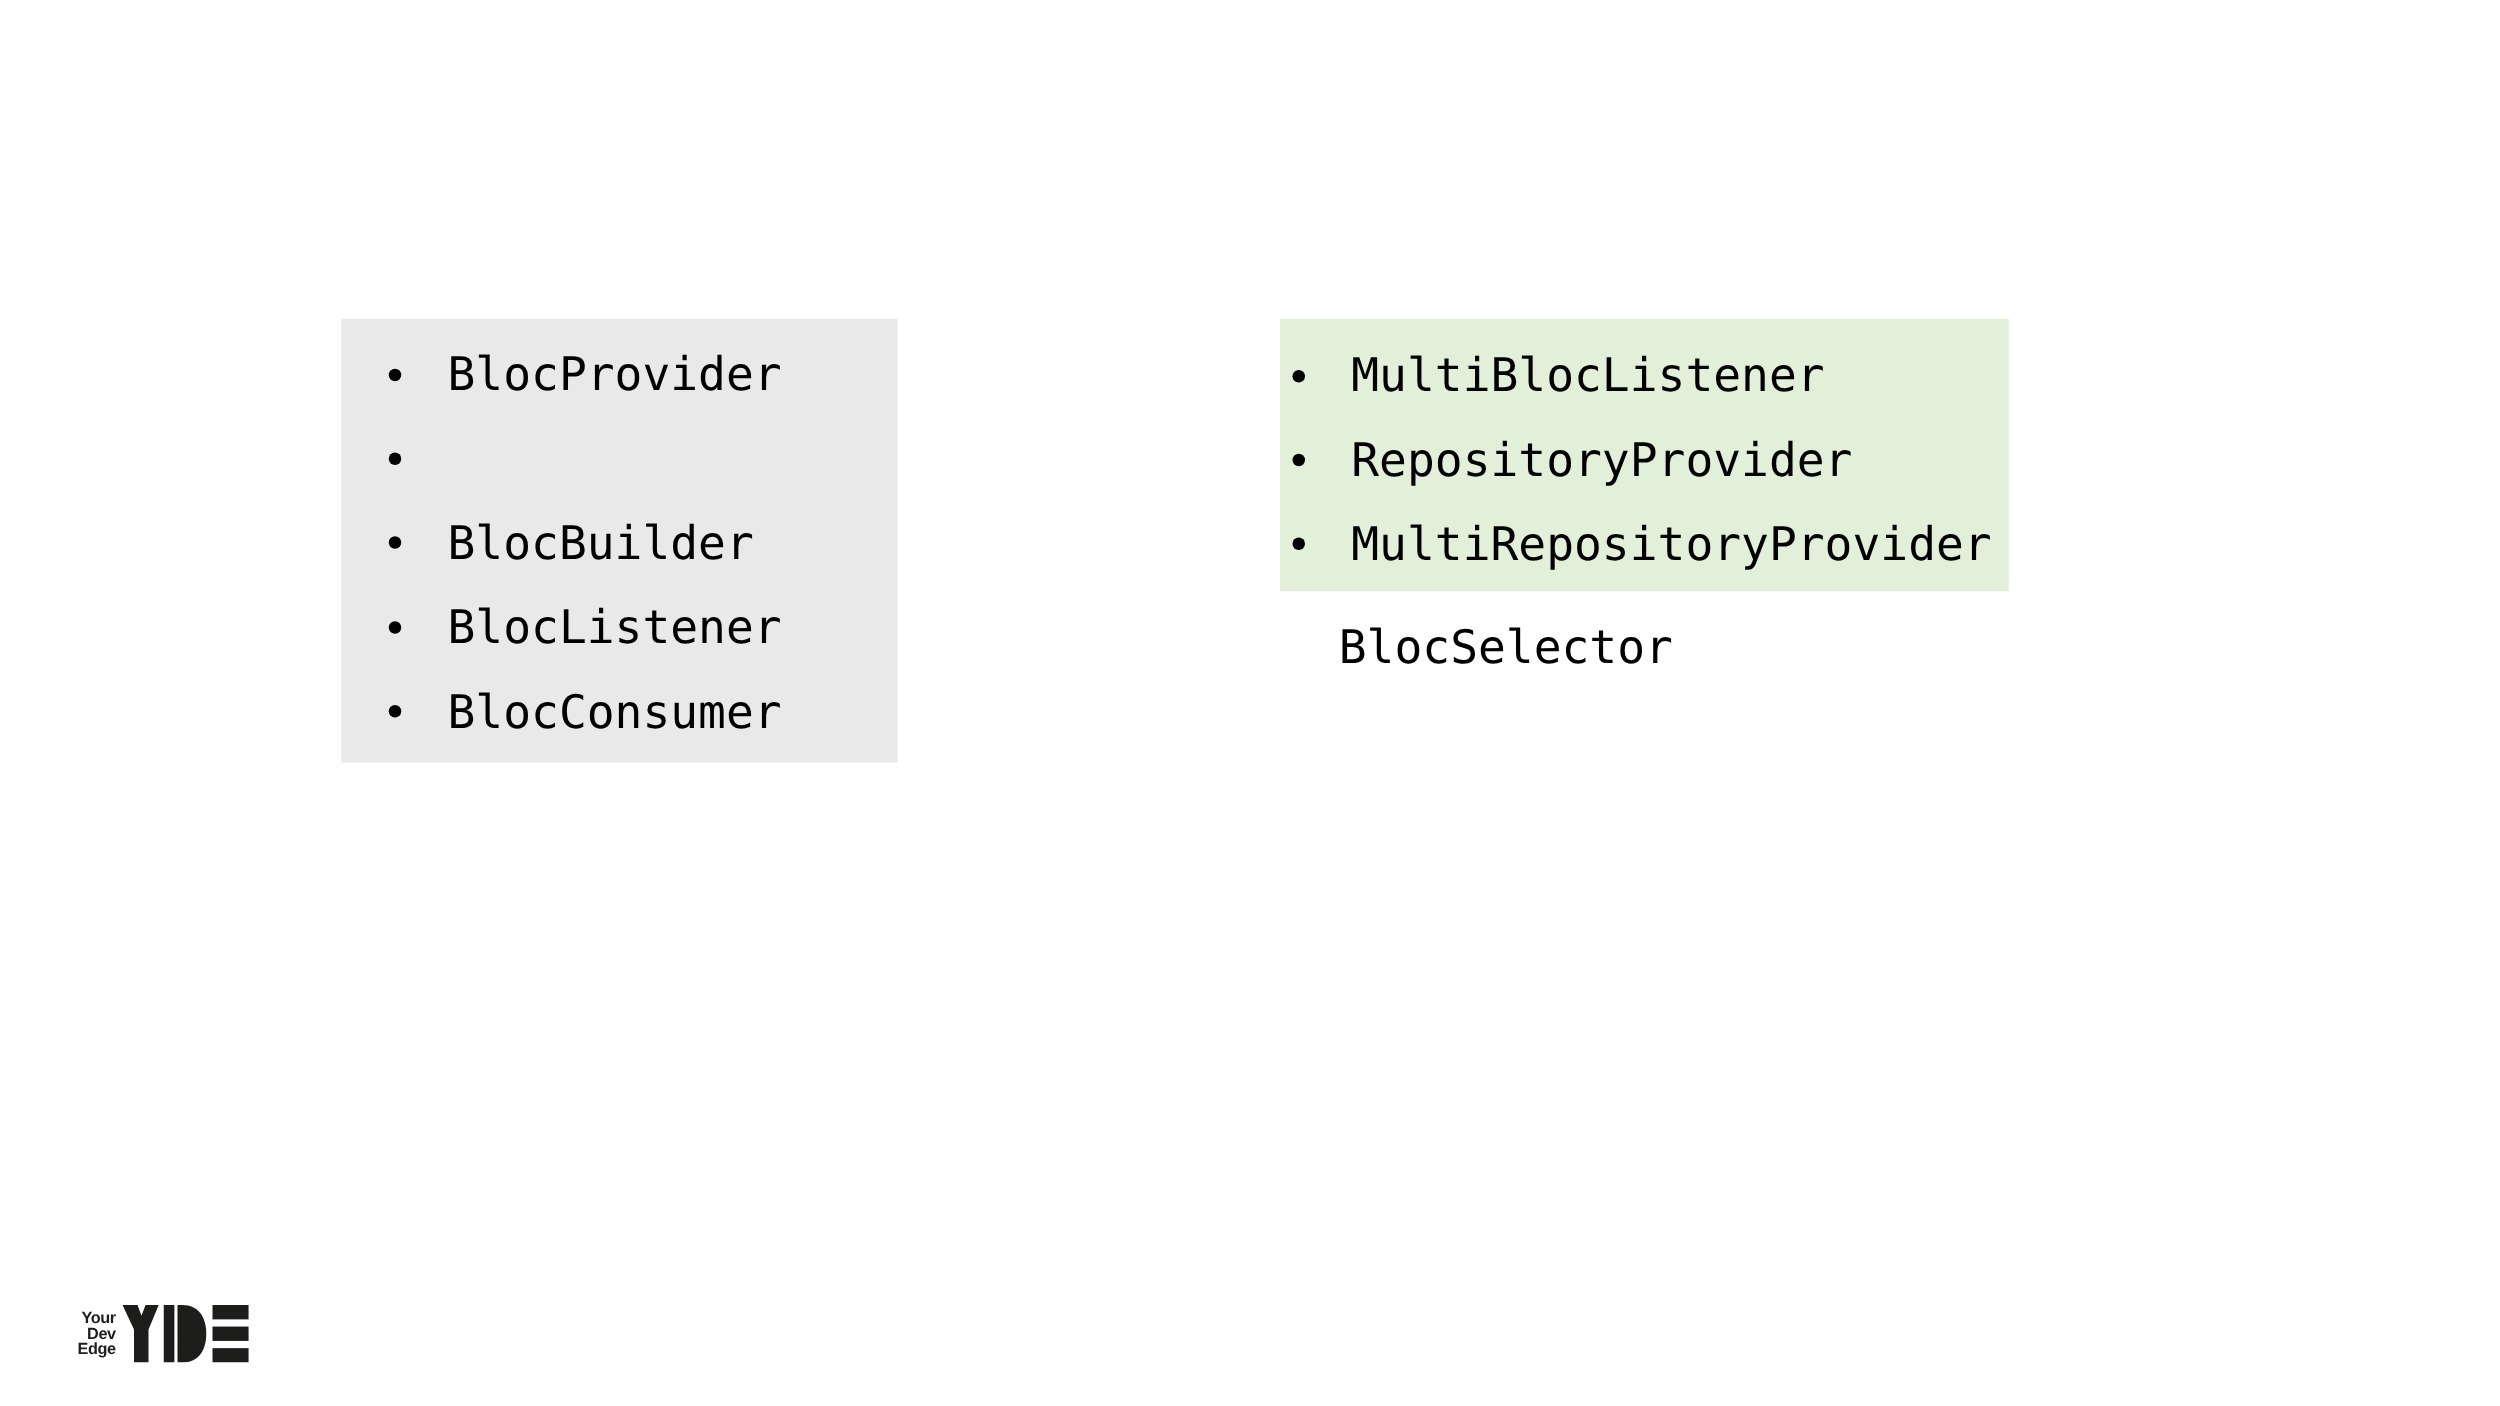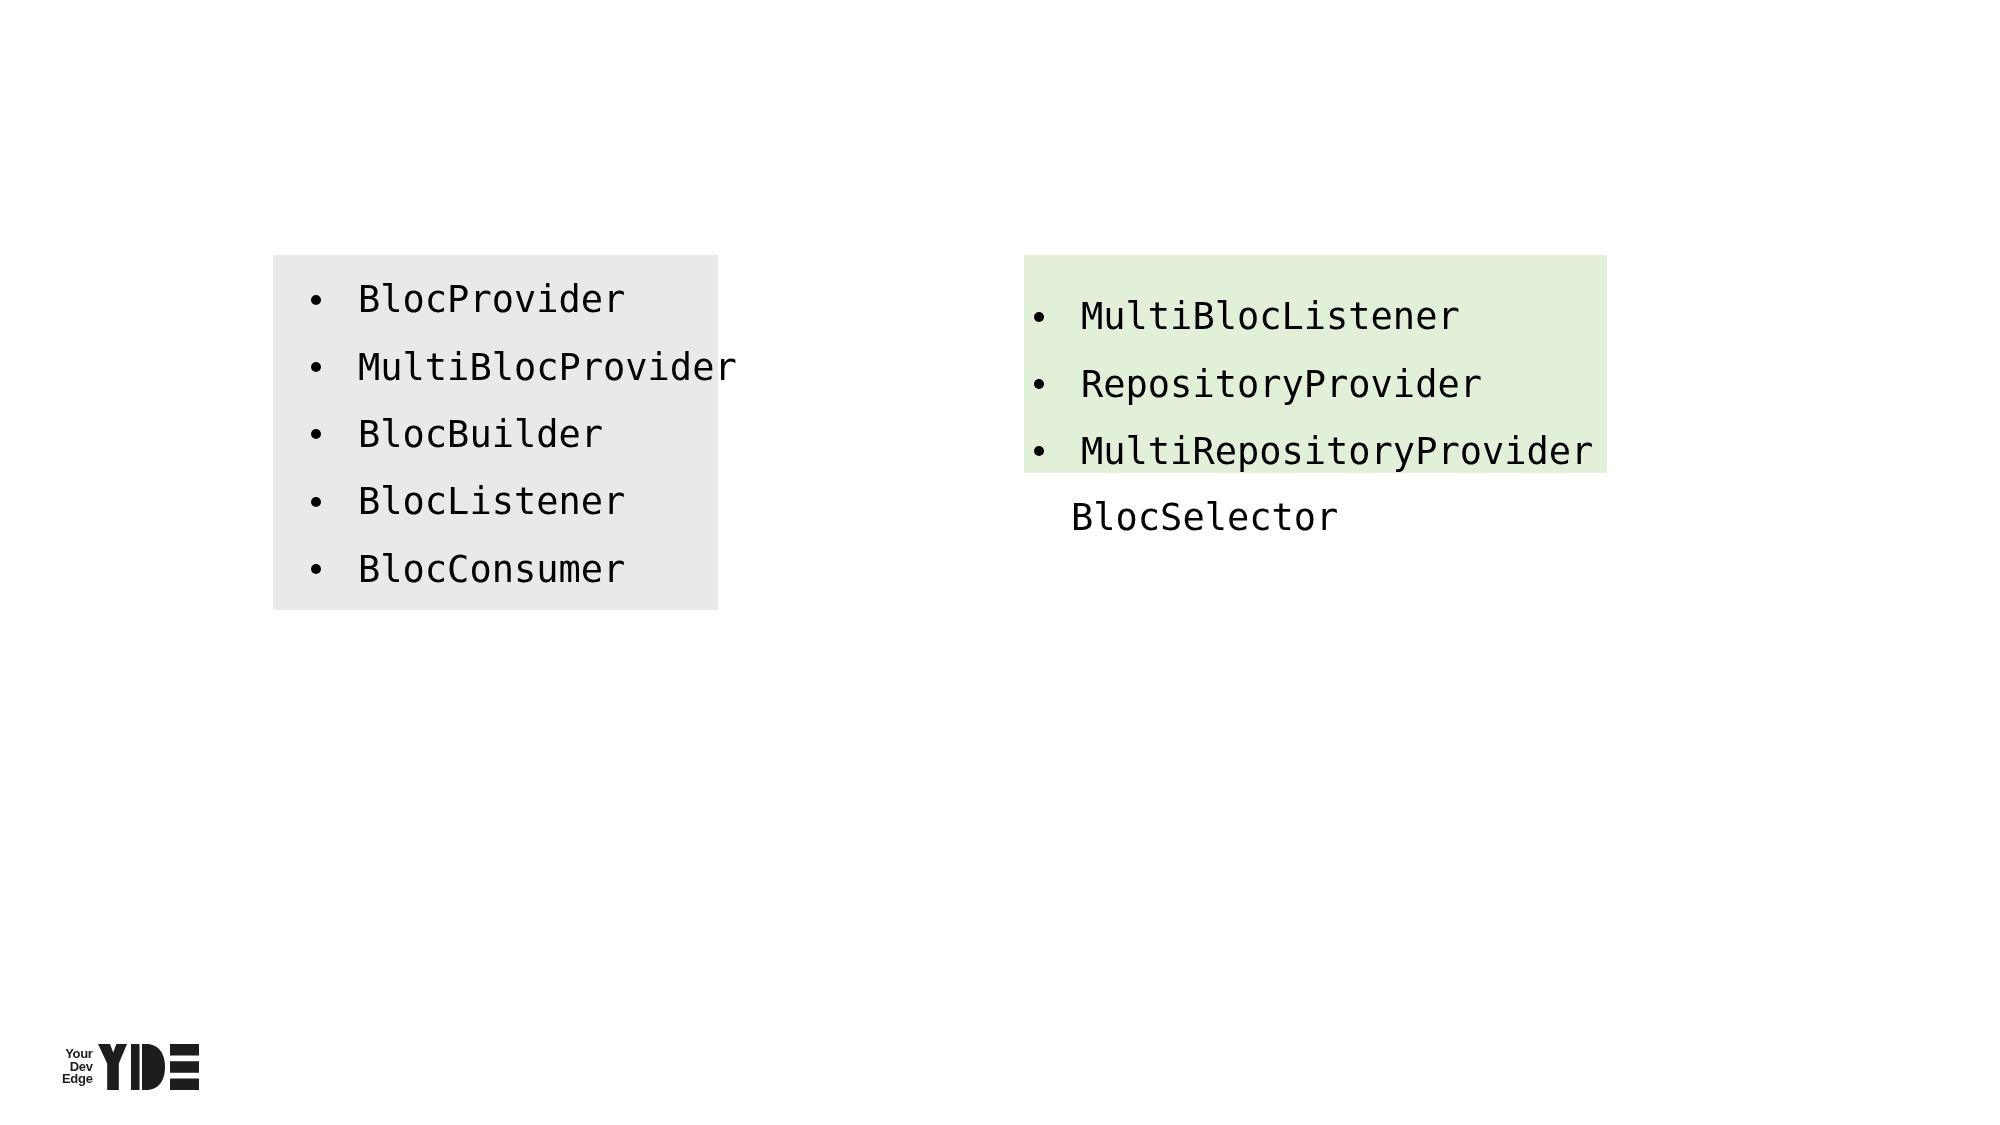--- a/index.html
+++ b/index.html
@@ -33,21 +33,21 @@
     top: 255px;
     width: 583px;
     height: 218px;
   }
   ul.bullets {
     list-style: none;
     margin: 0;
     padding: 0;
   }
   .panel.gray ul.bullets { padding-top: 11px; }
-  .panel.green ul.bullets { padding-top: 28px; }
+  .panel.green ul.bullets { padding-top: 12px; }
   li.bullet-row {
     height: 67.4px;
     display: flex;
     align-items: center;
   }
   .dot {
     flex: none;
     width: 10px;
     height: 10px;
     border-radius: 50%;
@@ -96,21 +96,20 @@
 <div class="slide" style="background-color: rgb(255, 255, 255);">
 
   <div class="panel gray" style="background-color: rgb(233, 233, 233); padding-left: 28px;">
     <ul class="bullets">
       <li class="bullet-row">
         <span class="dot"></span>
         <span class="bullet-label">BlocProvider</span>
       </li>
       <li class="bullet-row">
         <span class="dot"></span>
-        <span class="bullet-label">MultiBlocProvider</span>
       </li>
       <li class="bullet-row">
         <span class="dot"></span>
         <span class="bullet-label">BlocBuilder</span>
       </li>
       <li class="bullet-row">
         <span class="dot"></span>
         <span class="bullet-label">BlocListener</span>
       </li>
       <li class="bullet-row">

